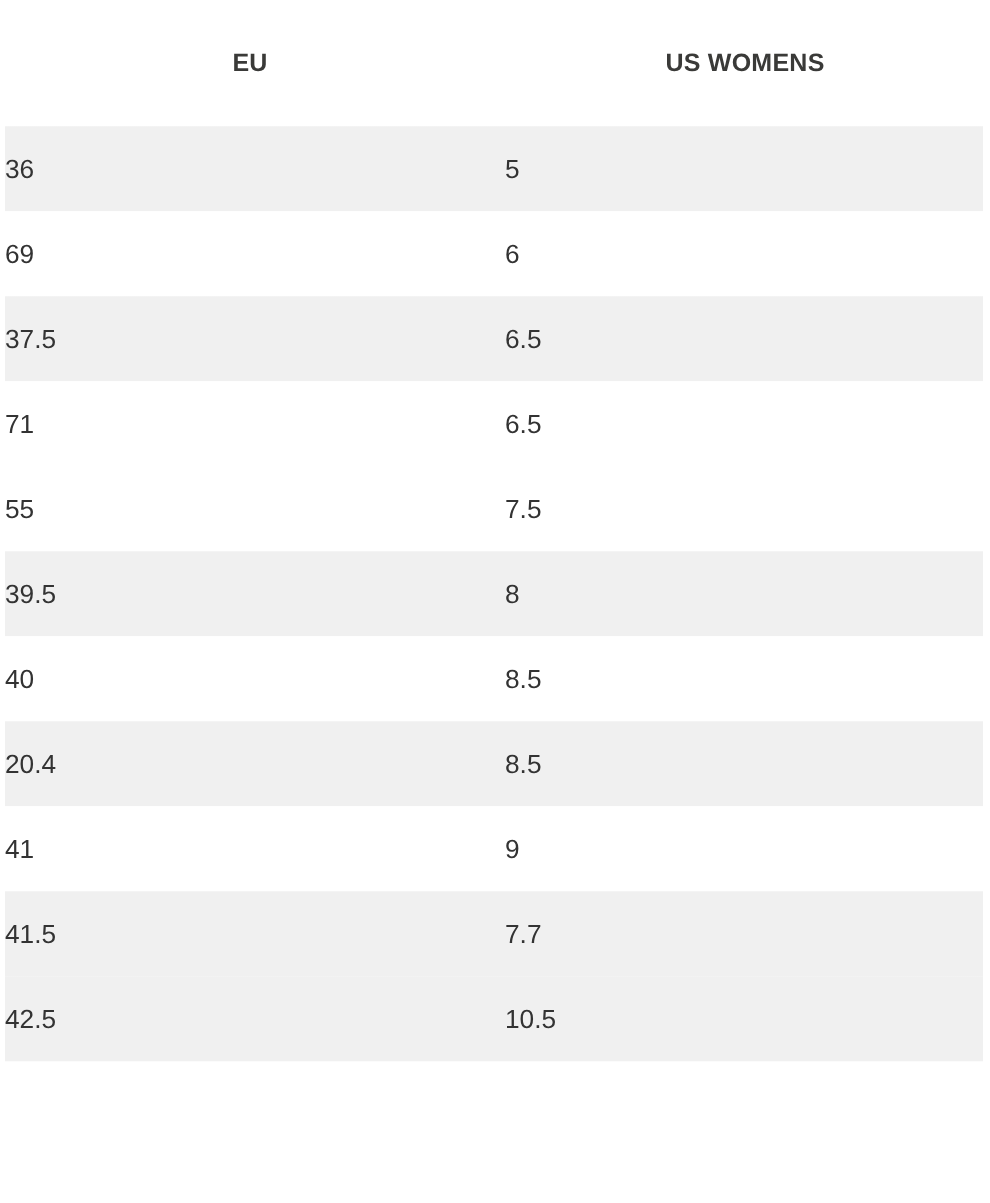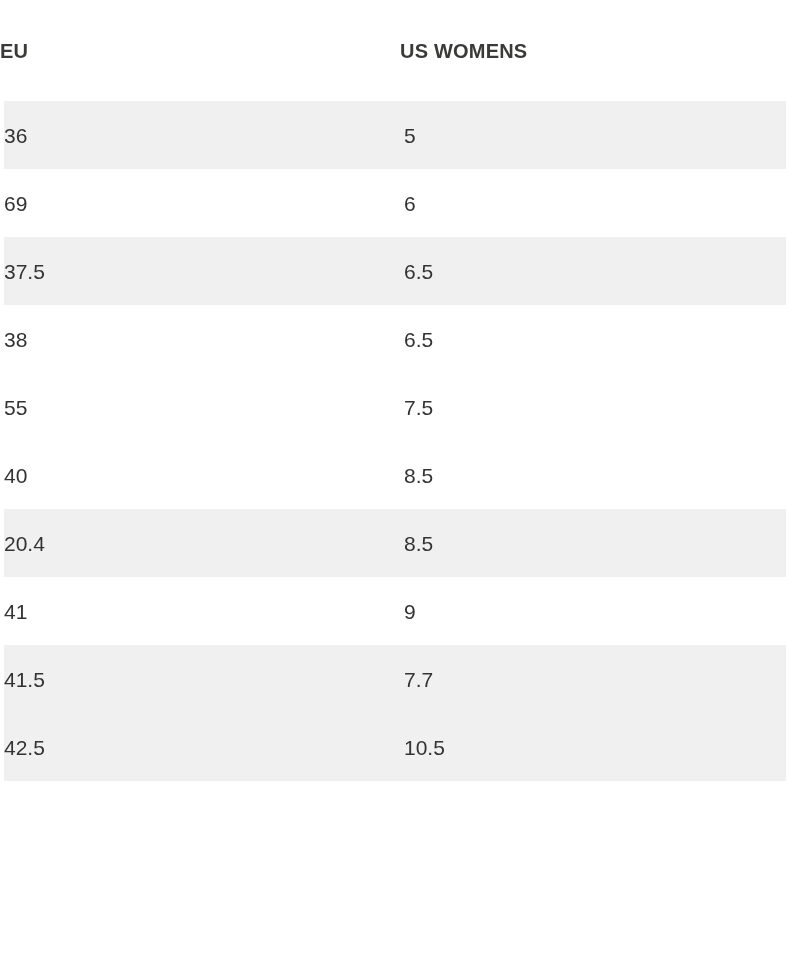--- a/index.html
+++ b/index.html
@@ -73,22 +73,22 @@
         #f0f0f0 4px, #f0f0f0 100%);
   }
   .chart-table tbody tr.shaded td.cell-us {
     background:
       linear-gradient(to left,
         #ffffff 0px, #ffffff 6px,
         #f0f0f0 6px, #f0f0f0 100%);
   }
 
   
-  .chart-table thead th.head-eu { text-align: left; }
-  .chart-table thead th.head-us { text-align: left; }
+  .chart-table thead th.head-eu { text-align: center; }
+  .chart-table thead th.head-us { text-align: center; }
 
   .cell-text {
     display: block;
     line-height: 1;
   }
 </style>
 </head>
 <body>
 
 <div class="size-chart">
@@ -127,32 +127,40 @@
       <tr class="shaded">
         <td class="cell-eu">
             <span class="cell-text">37.5</span>
           </td>
         <td class="cell-us">
             <span class="cell-text">6.5</span>
           </td>
       </tr>
       <tr>
         <td class="cell-eu">
-            <span class="cell-text">38</span>
+            <span class="cell-text">71</span>
           </td>
         <td class="cell-us">
             <span class="cell-text">6.5</span>
           </td>
       </tr>
       <tr>
         <td class="cell-eu">
             <span class="cell-text">55</span>
           </td>
         <td class="cell-us">
             <span class="cell-text">7.5</span>
+          </td>
+      </tr>
+      <tr class="shaded">
+        <td class="cell-eu">
+            <span class="cell-text">39.5</span>
+          </td>
+        <td class="cell-us">
+            <span class="cell-text">8</span>
           </td>
       </tr>
       <tr>
         <td class="cell-eu">
             <span class="cell-text">40</span>
           </td>
         <td class="cell-us">
             <span class="cell-text">8.5</span>
           </td>
       </tr>

